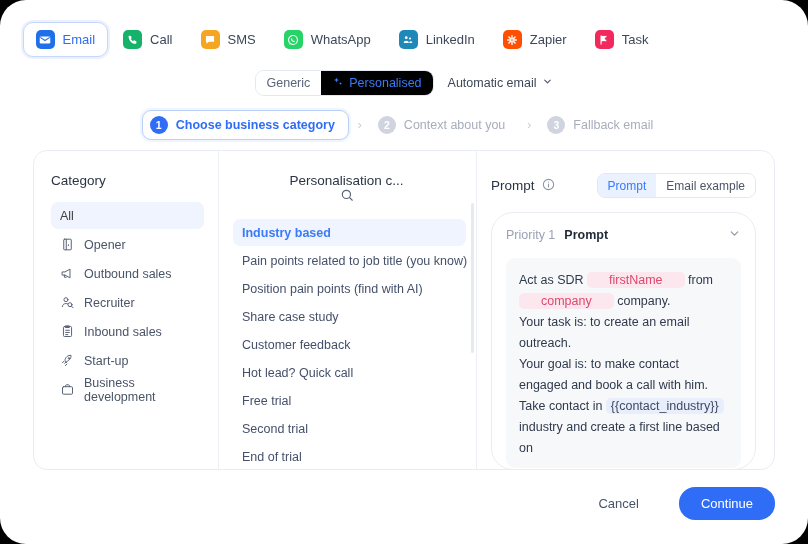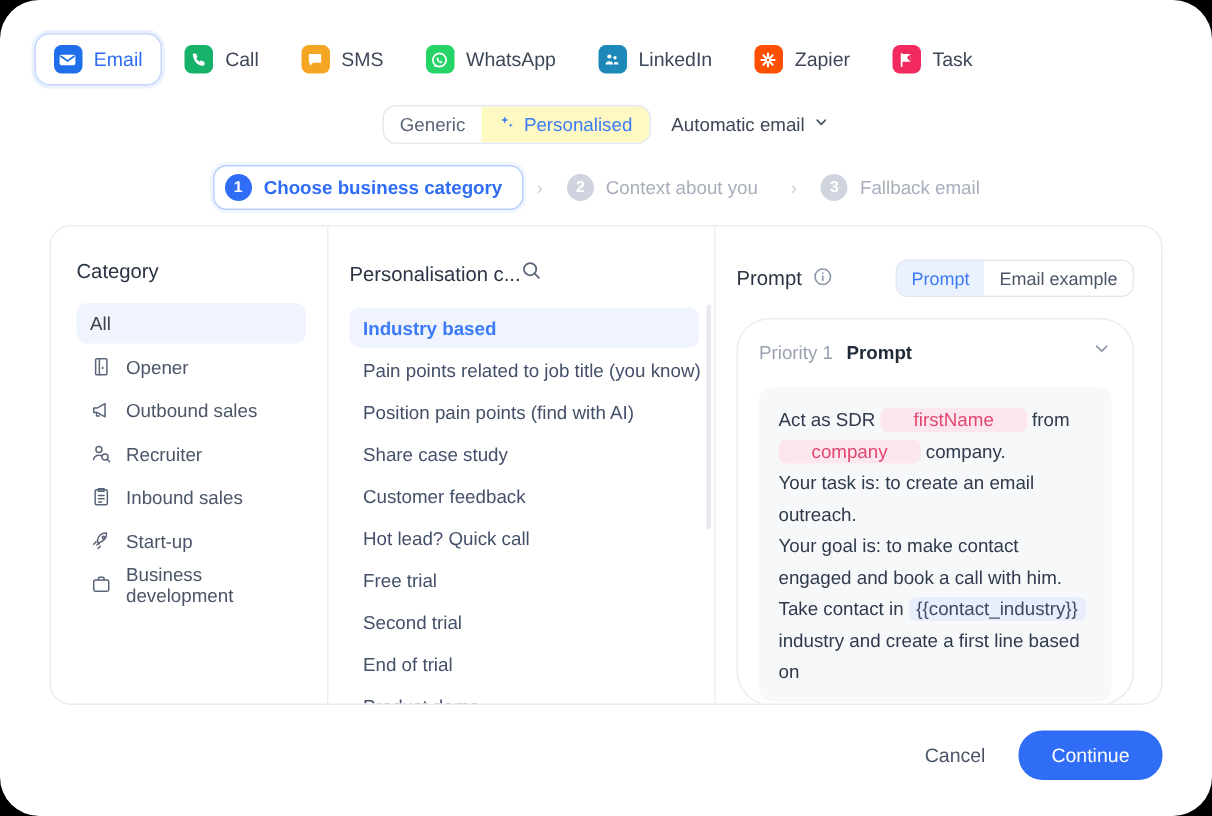--- a/index.html
+++ b/index.html
@@ -47,21 +47,21 @@
   #seg {
     display: flex; align-items: center;
     border: 1px solid #e3e7ef; border-radius: 9px; overflow: hidden;
     background: #fff; height: 26px;
   }
   .seg-b {
     display: flex; align-items: center; gap: 5px;
     padding: 0 11px; height: 100%;
     font-size: 12.5px; color: #5b6579; background: #fff;
   }
-  .seg-b.on { background: #fef9c3; color: #3b7bf7; font-weight: 500; }
+  .seg-b.on { background: #000000; color: #3b7bf7; font-weight: 500; }
   #auto-email { display: flex; align-items: center; gap: 6px;
     font-size: 12.5px; color: #3d4759; }
 
   
   #stepper {
     position: absolute; left: 0; top: 110px; width: 808px;
     display: flex; justify-content: center; align-items: center; gap: 9px;
   }
   .step { display: flex; align-items: center; gap: 8px;
     padding: 5px 13px 5px 7px; border-radius: 9px;
@@ -95,21 +95,21 @@
   .cat-item {
     display: flex; align-items: center; gap: 9px;
     height: 27px; padding: 0 9px; border-radius: 7px;
     font-size: 12.5px; color: #4a5568; margin-bottom: 2px;
   }
   .cat-item.on { background: #eff4ff; color: #404040; font-weight: 500; }
   .cat-ic { width: 15px; height: 15px; flex: 0 0 auto; color:#5a6478; }
   .cat-ic svg { display:block; }
 
   
-  #list-head { display: flex; align-items: center; justify-content: flex-start; padding-right:6px;}
+  #list-head { display: flex; align-items: center; justify-content: flex-end; padding-right:6px;flex-direction:column;}
   .list-items { margin-top: 13px; }
   .list-item {
     height: 27px; padding: 0 9px; border-radius: 7px;
     display: flex; align-items: center;
     font-size: 12.5px; color: #44506a; white-space: nowrap;
     margin-bottom: 1px;
   }
   .list-item.on { background: #eff4ff; color: #3b7bf7; font-weight: 600; }
   #list-scroll {
     position: absolute; right: 2px; top: 52px;
@@ -140,21 +140,21 @@
     color: #2f3a4d; height: 210px; overflow: hidden;
   }
   .pill-pink { background: #fde7ef; color: #e0476f; border-radius: 5px;
      padding: 1px 22px; white-space: nowrap; }
   .pill-blue { background: #e8eefc; color: #3f4a61; border-radius: 5px;
      padding: 1px 5px; white-space: nowrap; }
 
   
   #footer {
     position: absolute; right: 33px; top: 487px;
-    display: flex; align-items: center; gap: 22px;
+    display: flex; align-items: center; gap: 40px;
   }
   #cancel-btn { font-size: 13px; color: #4a5568; background: none; border:none;
      font-family: inherit; }
   #continue-btn {
     background: #2f6df6; color: #fff; border: none; border-radius: 16px;
     padding: 9px 22px; font-size: 13px; font-family: inherit;
   }
 </style>
 </head>
 <body>

